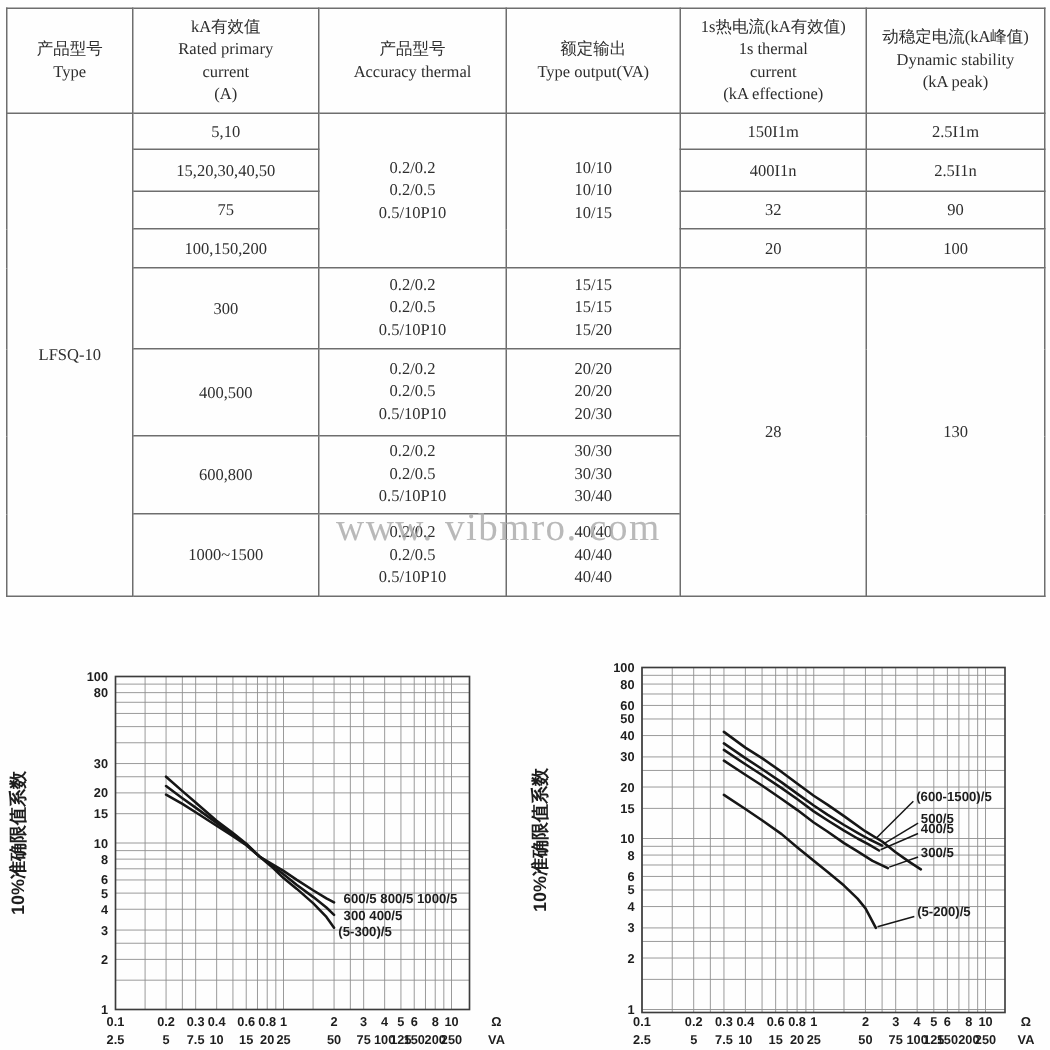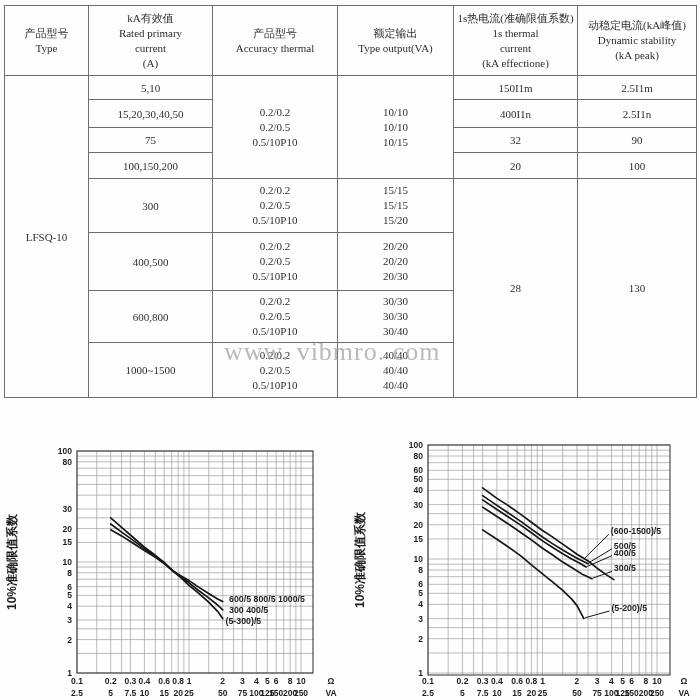--- a/index.html
+++ b/index.html
@@ -46,21 +46,21 @@
           </th>
           <th class="multi">
             <div>产品型号</div>
             <div>Accuracy thermal</div>
           </th>
           <th class="multi">
             <div>额定输出</div>
             <div>Type output(VA)</div>
           </th>
           <th class="multi">
-            <div>1s热电流(准确限值系数)</div>
+            <div>1s热电流(kA有效值)</div>
             <div>1s thermal</div>
             <div>current</div>
             <div>(kA effectione)</div>
           </th>
           <th class="multi">
             <div>动稳定电流(kA峰值)</div>
             <div>Dynamic stability</div>
             <div>(kA peak)</div>
           </th>
         </tr>

